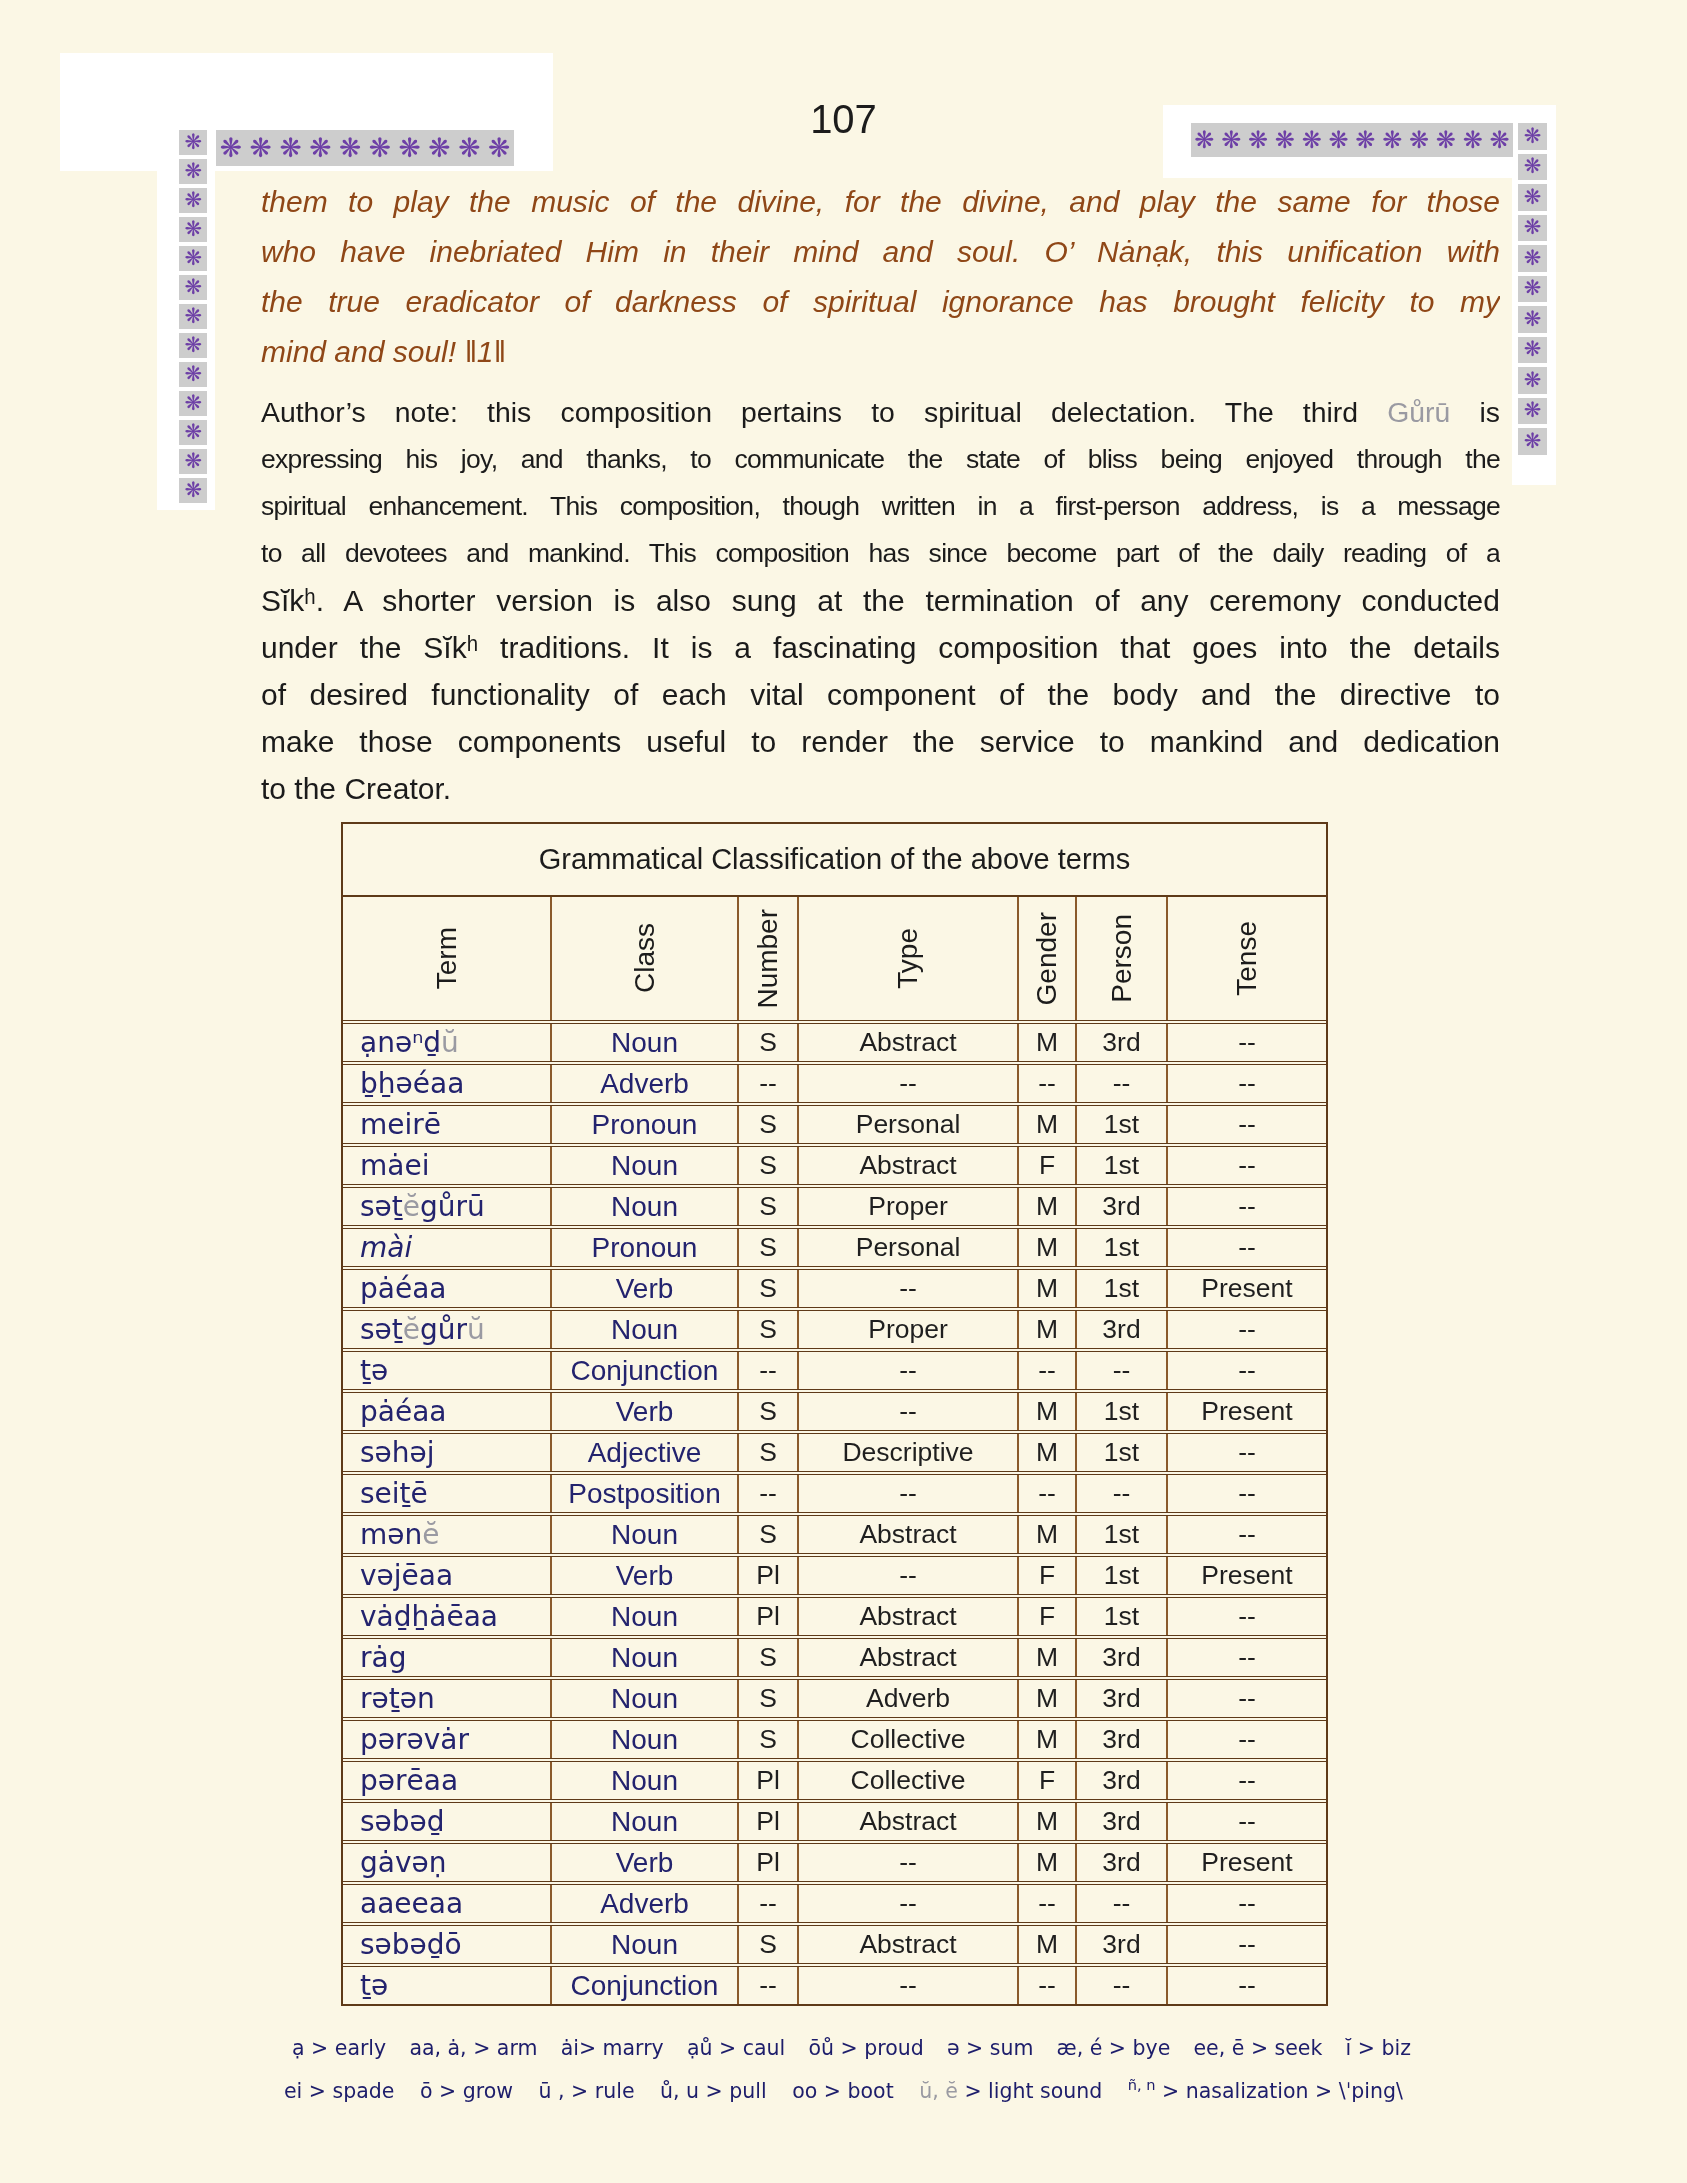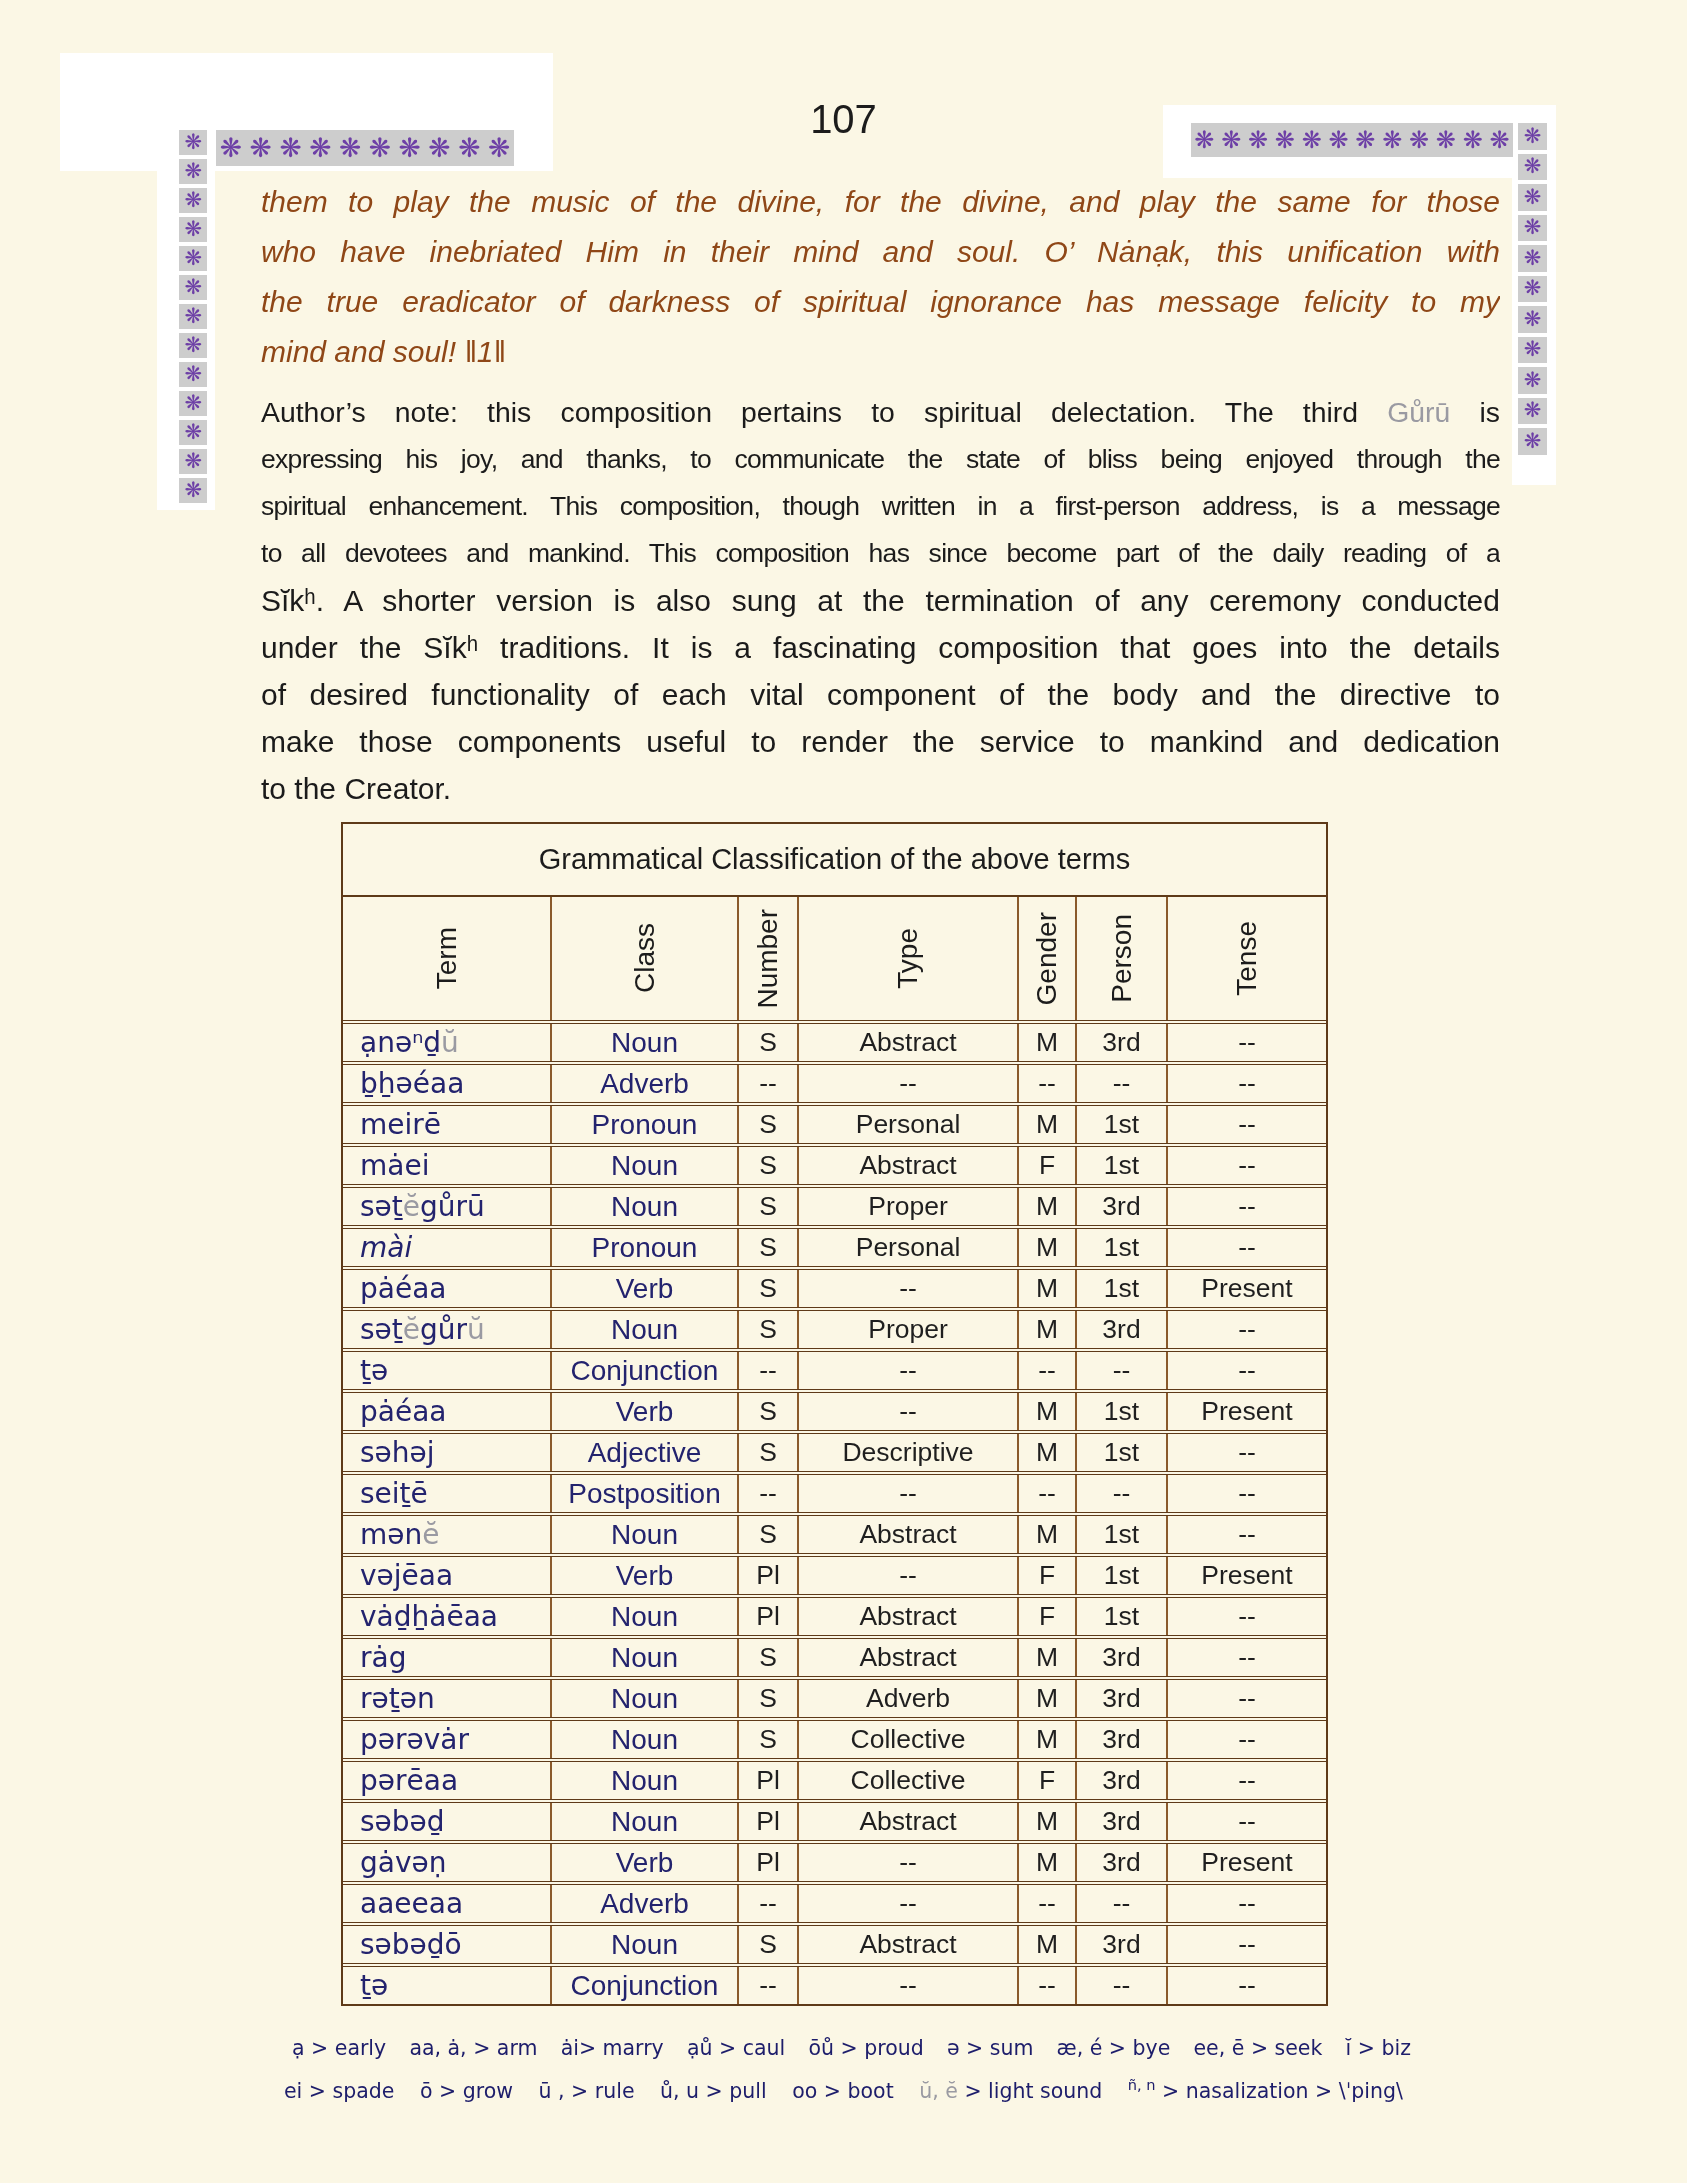--- a/index.html
+++ b/index.html
@@ -127,21 +127,21 @@
       <span class="ftile">❋</span>
       <span class="ftile">❋</span>
       <span class="ftile">❋</span>
     </div>
 
   <div class="pagenum">107</div>
 
   <div class="quote">
     <div class="qline j">them to play the music of the divine, for the divine, and play the same for those</div>
     <div class="qline j">who have inebriated Him in their mind and soul. O’ Nȧnạk, this unification with</div>
-    <div class="qline j">the true eradicator of darkness of spiritual ignorance has message felicity to my</div>
+    <div class="qline j">the true eradicator of darkness of spiritual ignorance has brought felicity to my</div>
     <div class="qline">mind and soul! ‖1‖</div>
   </div>
 
   <div class="note">
     <div class="nline first j"><span class="ul">Author’s note</span><span>: this composition pertains to spiritual delectation. The third </span><span class="grayword">Gůrū</span><span> is</span></div>
     <div class="nline dense j">expressing his joy, and thanks, to communicate the state of bliss being enjoyed through the</div>
     <div class="nline dense j">spiritual enhancement. This composition, though written in a first-person address, is a message</div>
     <div class="nline dense j">to all devotees and mankind. This composition has since become part of the daily reading of a</div>
     <div class="nline j">Sĭkʰ. A shorter version is also sung at the termination of any ceremony conducted</div>
     <div class="nline j">under the Sĭkʰ traditions. It is a fascinating composition that goes into the details</div>

